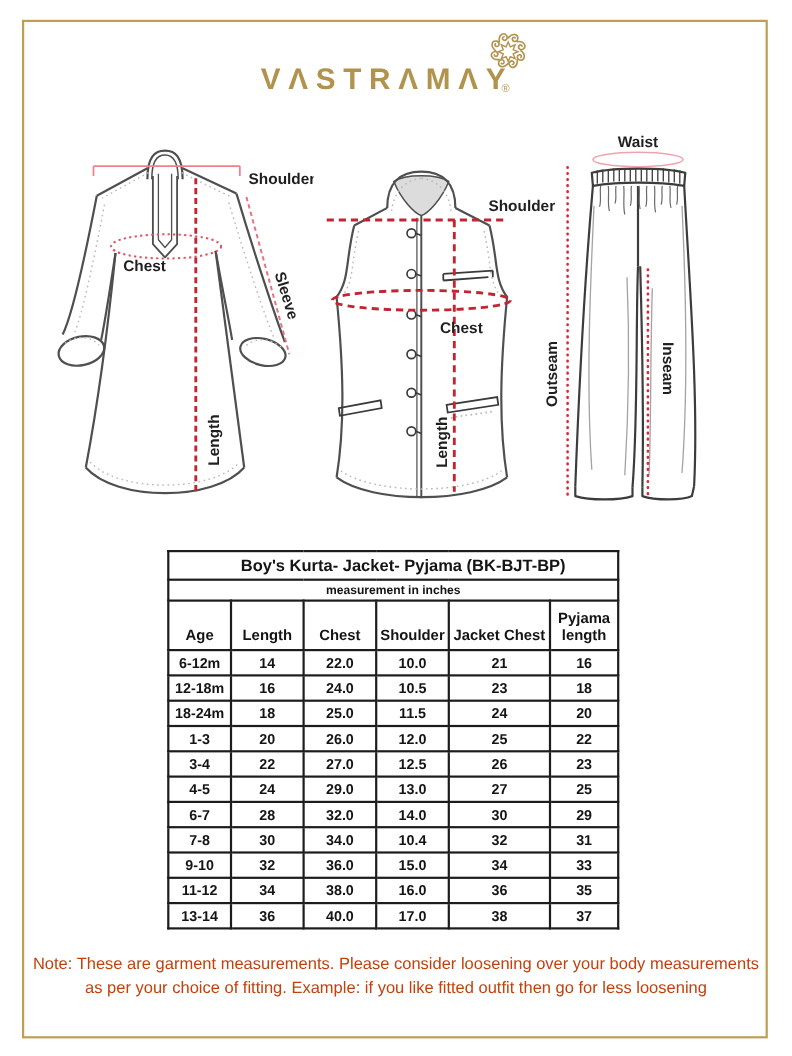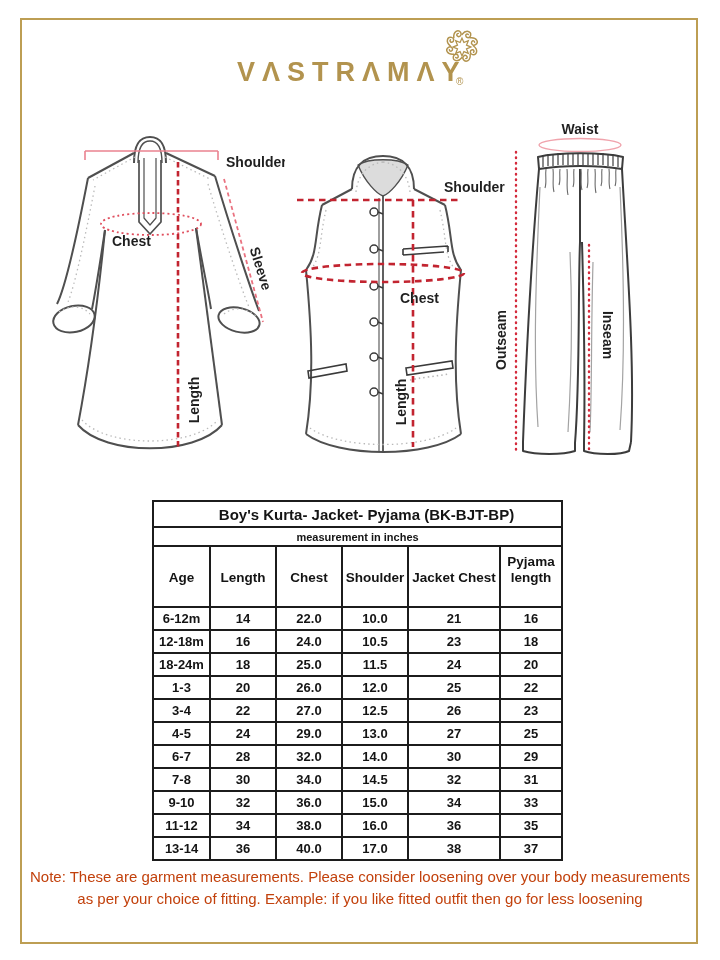--- a/index.html
+++ b/index.html
@@ -19,21 +19,21 @@
   svg text{font-family:"Liberation Sans","DejaVu Sans",sans-serif;font-weight:bold;
            font-size:14px;fill:#1f1f1f;}
   
   .sizes{position:absolute;left:152px;top:500px;width:411px;border-collapse:collapse;
          table-layout:fixed;color:#141414;}
   .sizes th,.sizes td{border:2px solid #1c1c1c;text-align:center;padding:0;
                       font-weight:bold;overflow:hidden;}
   .sizes .title-row th{font-size:15px;height:24px;padding-left:18px;}
   .sizes .sub-row th{font-size:11px;height:17px;margin-top:44px;}
   .sizes .col-row th{font-size:13.5px;height:39px;vertical-align:bottom;
-                     padding-bottom:20px;line-height:16px;}
+                     padding-bottom:4px;line-height:16px;}
   .sizes td{font-size:13px;height:21px;line-height:19px;}
   
   .note{position:absolute;left:28px;top:866px;width:664px;text-align:center;
         font-size:15px;line-height:22px;color:#c2410c;}
 </style>
 </head>
 <body>
 
 <div class="page">
 
@@ -281,21 +281,21 @@
           <td>28</td>
           <td>32.0</td>
           <td>14.0</td>
           <td>30</td>
           <td>29</td>
         </tr>
         <tr>
           <td>7-8</td>
           <td>30</td>
           <td>34.0</td>
-          <td>14.5</td>
+          <td>10.4</td>
           <td>32</td>
           <td>31</td>
         </tr>
         <tr>
           <td>9-10</td>
           <td>32</td>
           <td>36.0</td>
           <td>15.0</td>
           <td>34</td>
           <td>33</td>

